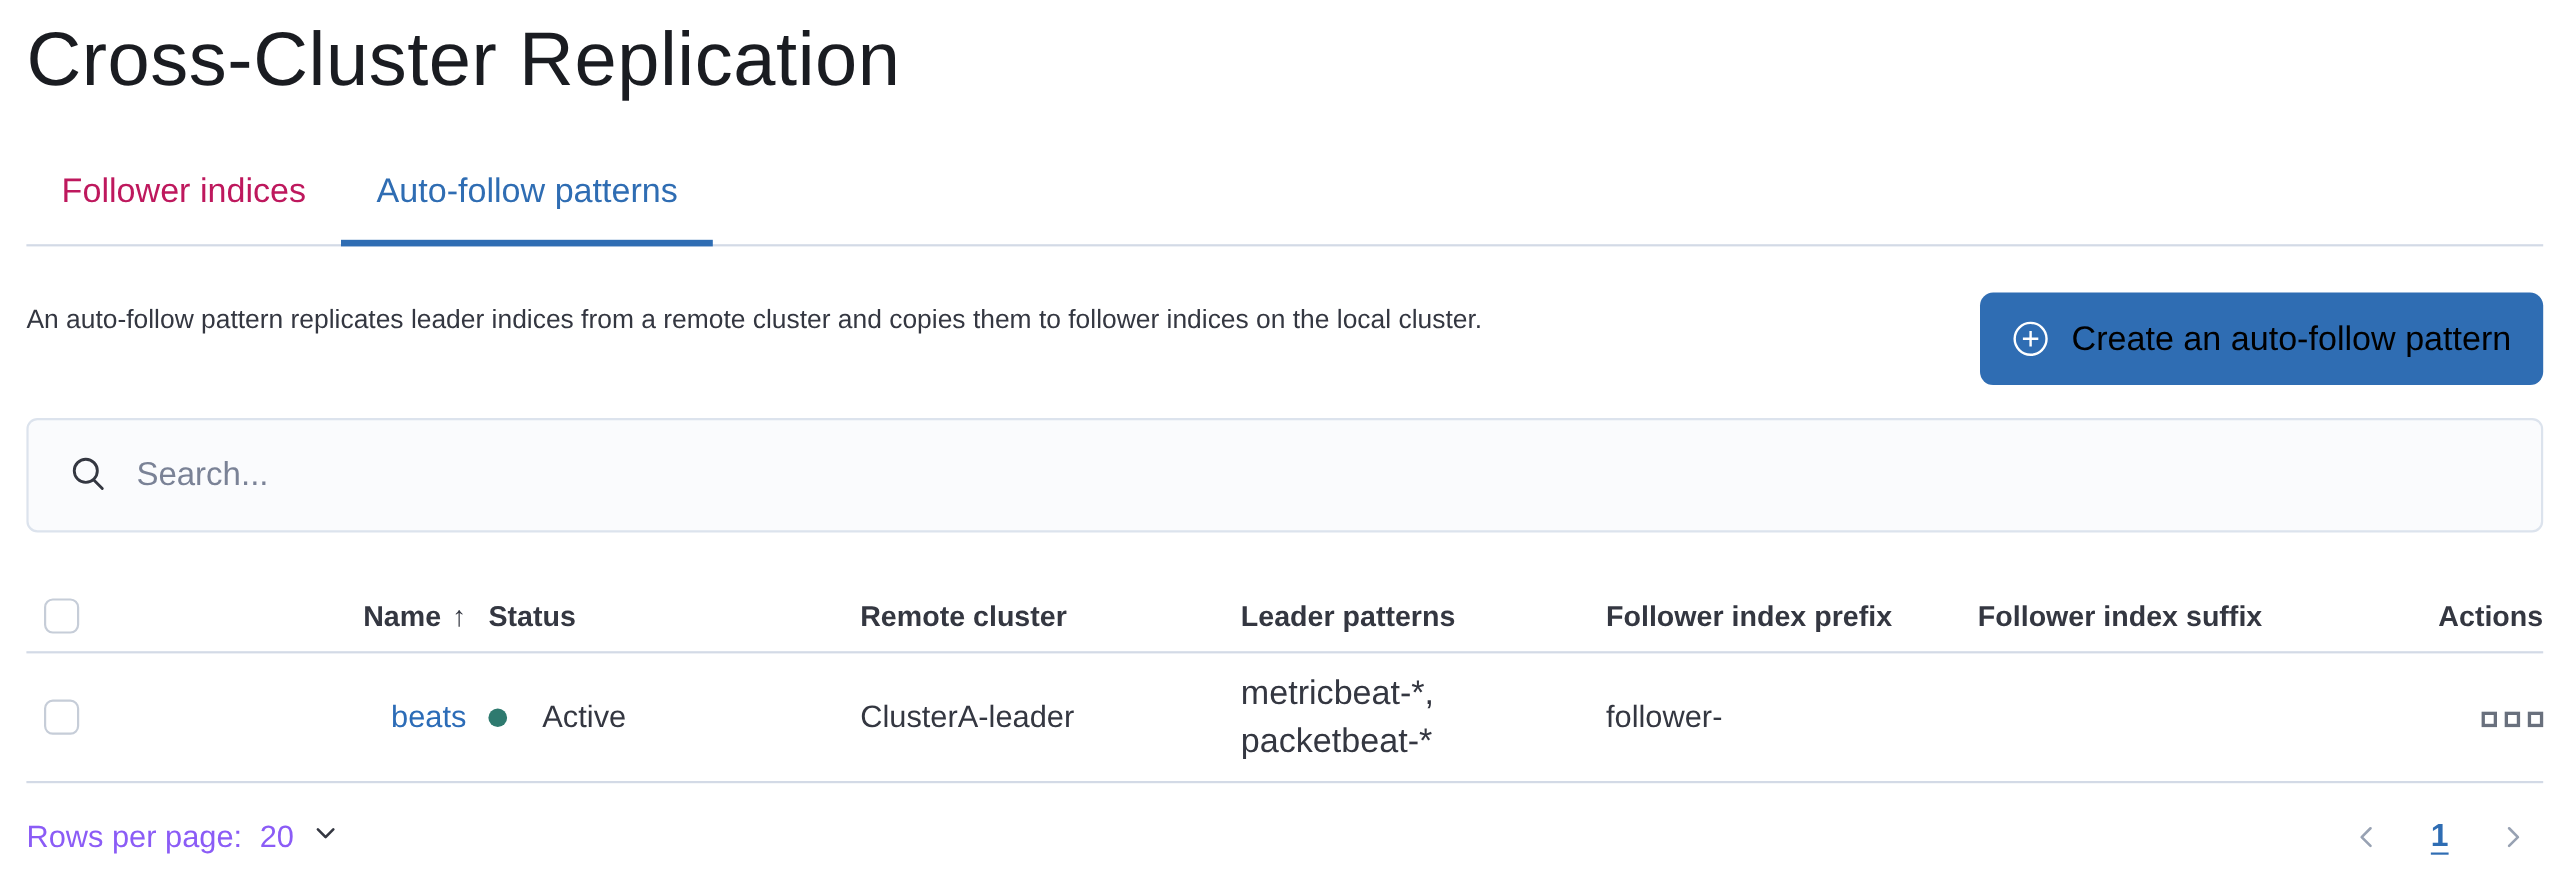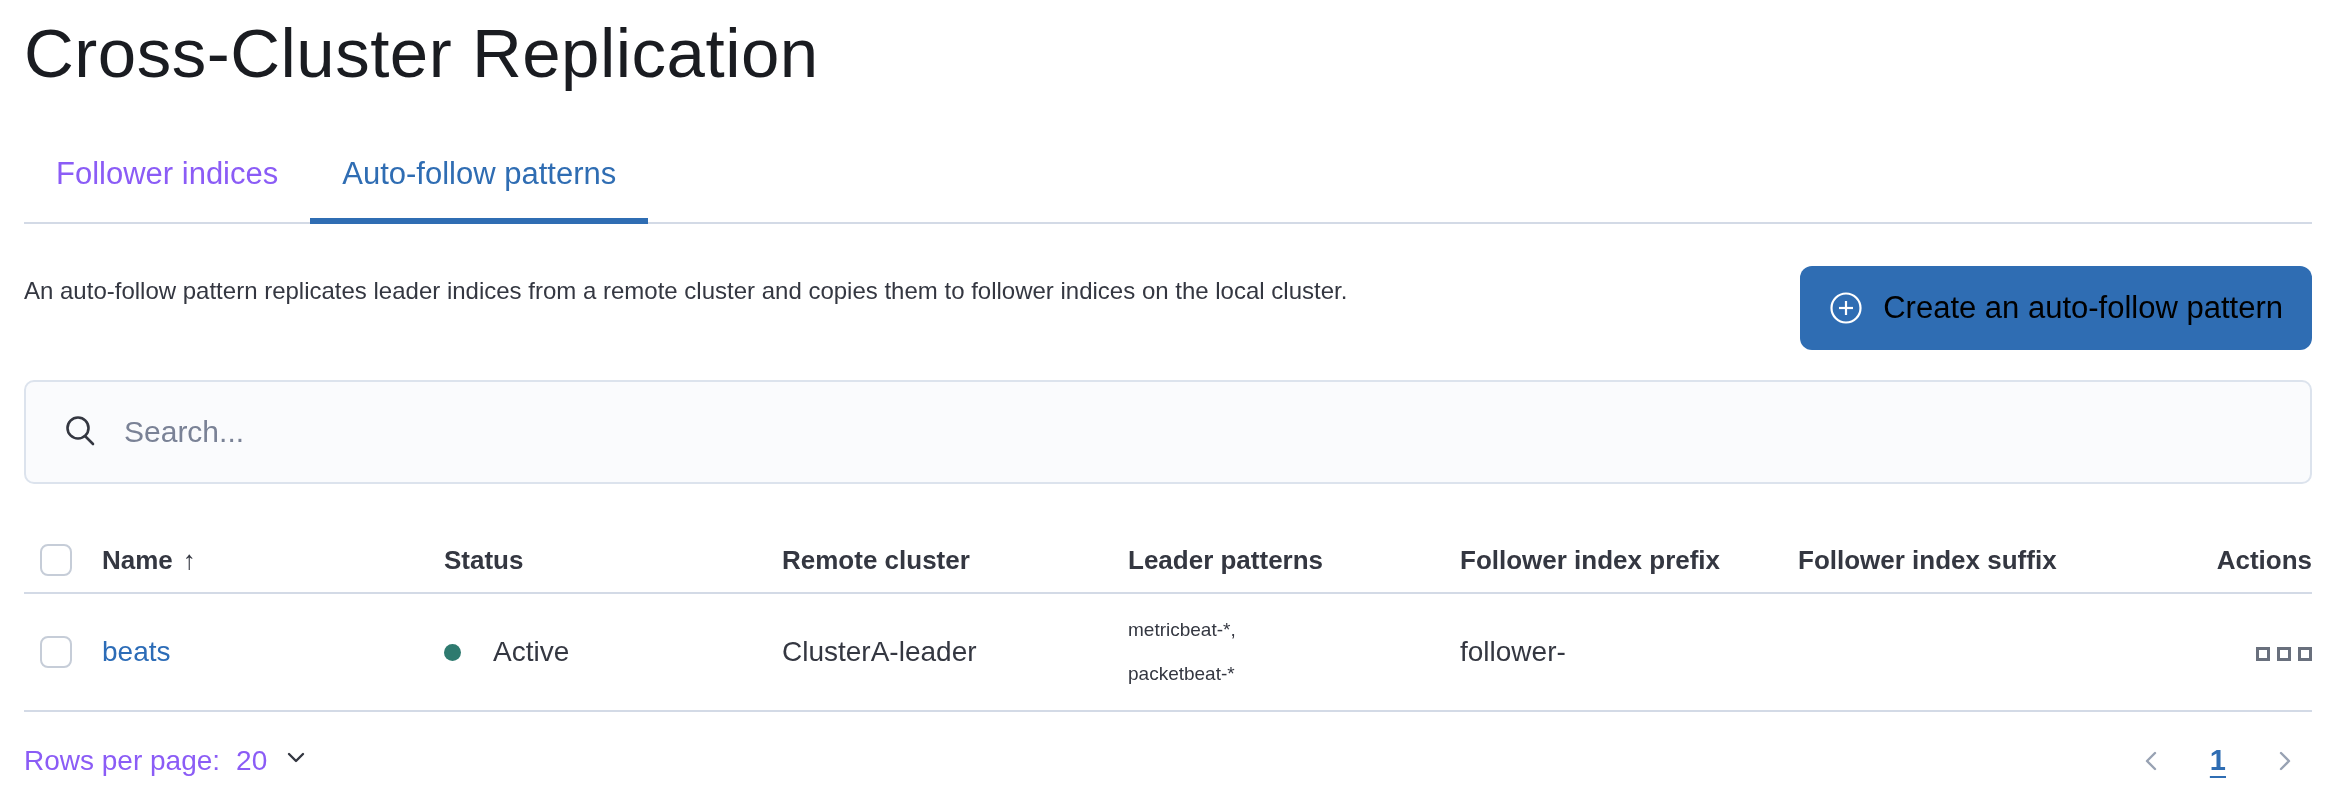--- a/index.html
+++ b/index.html
@@ -25,21 +25,21 @@
   
   .tabs {
     display: flex;
     margin-top: 34px;
     border-bottom: 2px solid #d3dae6;
   }
   .tab {
     position: relative;
     padding: 28px 32px 30px 32px;
     font-size: 31px;
-    color: #8b5cf6;
+    color: #be185d;
     cursor: pointer;
     line-height: 1.2;
   }
   .tab.active { color: #2f6db3; }
   .tab.active::after {
     content: "";
     position: absolute;
     left: 0; right: 0; bottom: -2px;
     height: 6px;
     background: #2f6db3;
@@ -104,21 +104,21 @@
   .table { margin-top: 44px; }
   .tr {
     display: flex;
     align-items: center;
     border-bottom: 2px solid #d3dae6;
   }
   .tr.header-row { height: 66px; font-weight: 700; font-size: 26px; }
   .tr.data-row { height: 118px; font-size: 28px; }
   .td, .th { flex: 0 0 auto; padding-right: 20px; }
   .col-check   { width: 78px; padding-left: 16px; }
-  .col-name    { width: 342px; }
+  .col-name    { width: 342px; text-align: right; }
   .col-status  { width: 338px; }
   .col-remote  { width: 346px; }
   .col-leader  { width: 332px; }
   .col-prefix  { width: 338px; }
   .col-suffix  { width: 332px; }
   .col-actions { width: 182px; padding-right: 0; text-align: right; }
 
   .th-label { display: inline-flex; align-items: center; gap: 10px; }
   .th.sortable { cursor: pointer; }
   .sort-arrow { font-size: 26px; font-weight: 400; }
@@ -135,21 +135,21 @@
     color: #2c6cb7;
     text-decoration: none;
     cursor: pointer;
   }
   .status-cell { display: flex; align-items: center; gap: 32px; }
   .status-dot {
     width: 17px; height: 17px;
     border-radius: 50%;
     flex: 0 0 auto;
   }
-  .leader-lines { line-height: 44px; font-size: 19px; }
+  .leader-lines { line-height: 44px; font-size: 31px; }
 
   .actions-icon {
     display: inline-flex;
     gap: 7px;
     cursor: pointer;
     vertical-align: middle;
   }
   .actions-icon span {
     width: 14px; height: 14px;
     border: 3px solid #69707d;

